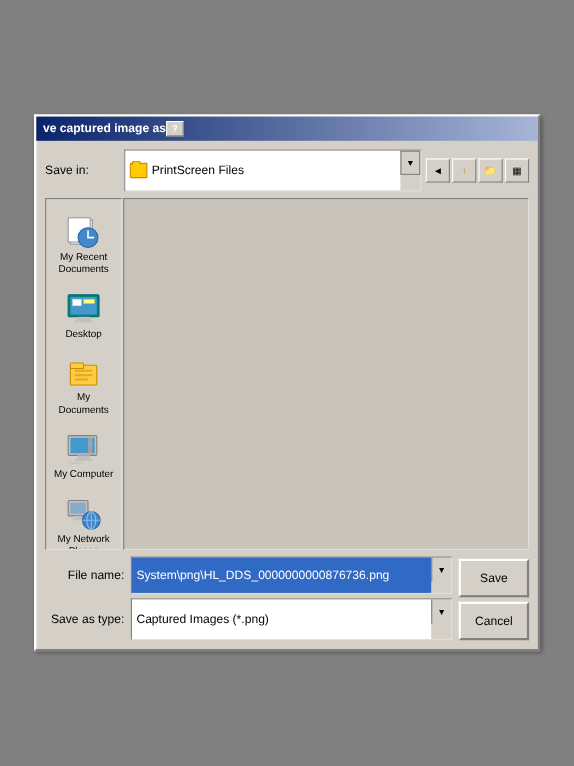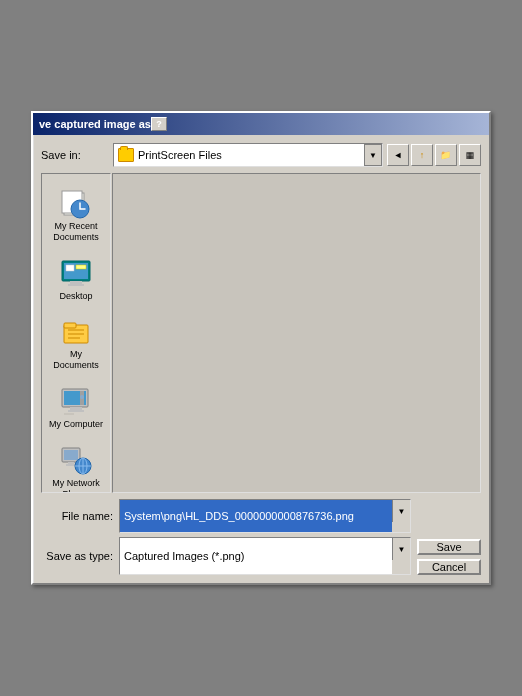--- a/index.html
+++ b/index.html
@@ -121,21 +121,21 @@
       flex: 1;
       border: 2px inset #999;
       border-top: 1px solid #808080;
       border-left: 1px solid #808080;
       border-right: 1px solid #dfdfdf;
       border-bottom: 1px solid #dfdfdf;
     }
 
     .folder-dropdown-inner {
       flex: 1;
-      height: 22px;
+      height: 36px;
       background: white;
       display: flex;
       align-items: center;
       padding: 0 4px;
       gap: 4px;
       overflow: hidden;
     }
 
     .nav-buttons {
       display: flex;
@@ -265,21 +265,21 @@
 
     .buttons-col {
       display: flex;
       flex-direction: column;
       gap: 4px;
       justify-content: flex-end;
     }
 
     .dialog-btn {
       width: 64px;
-      height: 16px;
+      height: 35px;
       background: #d4d0c8;
       border: 2px solid #ffffff;
       border-right-color: #808080;
       border-bottom-color: #808080;
       font-size: 11px;
       font-family: inherit;
       cursor: pointer;
       display: flex;
       align-items: center;
       justify-content: center;

